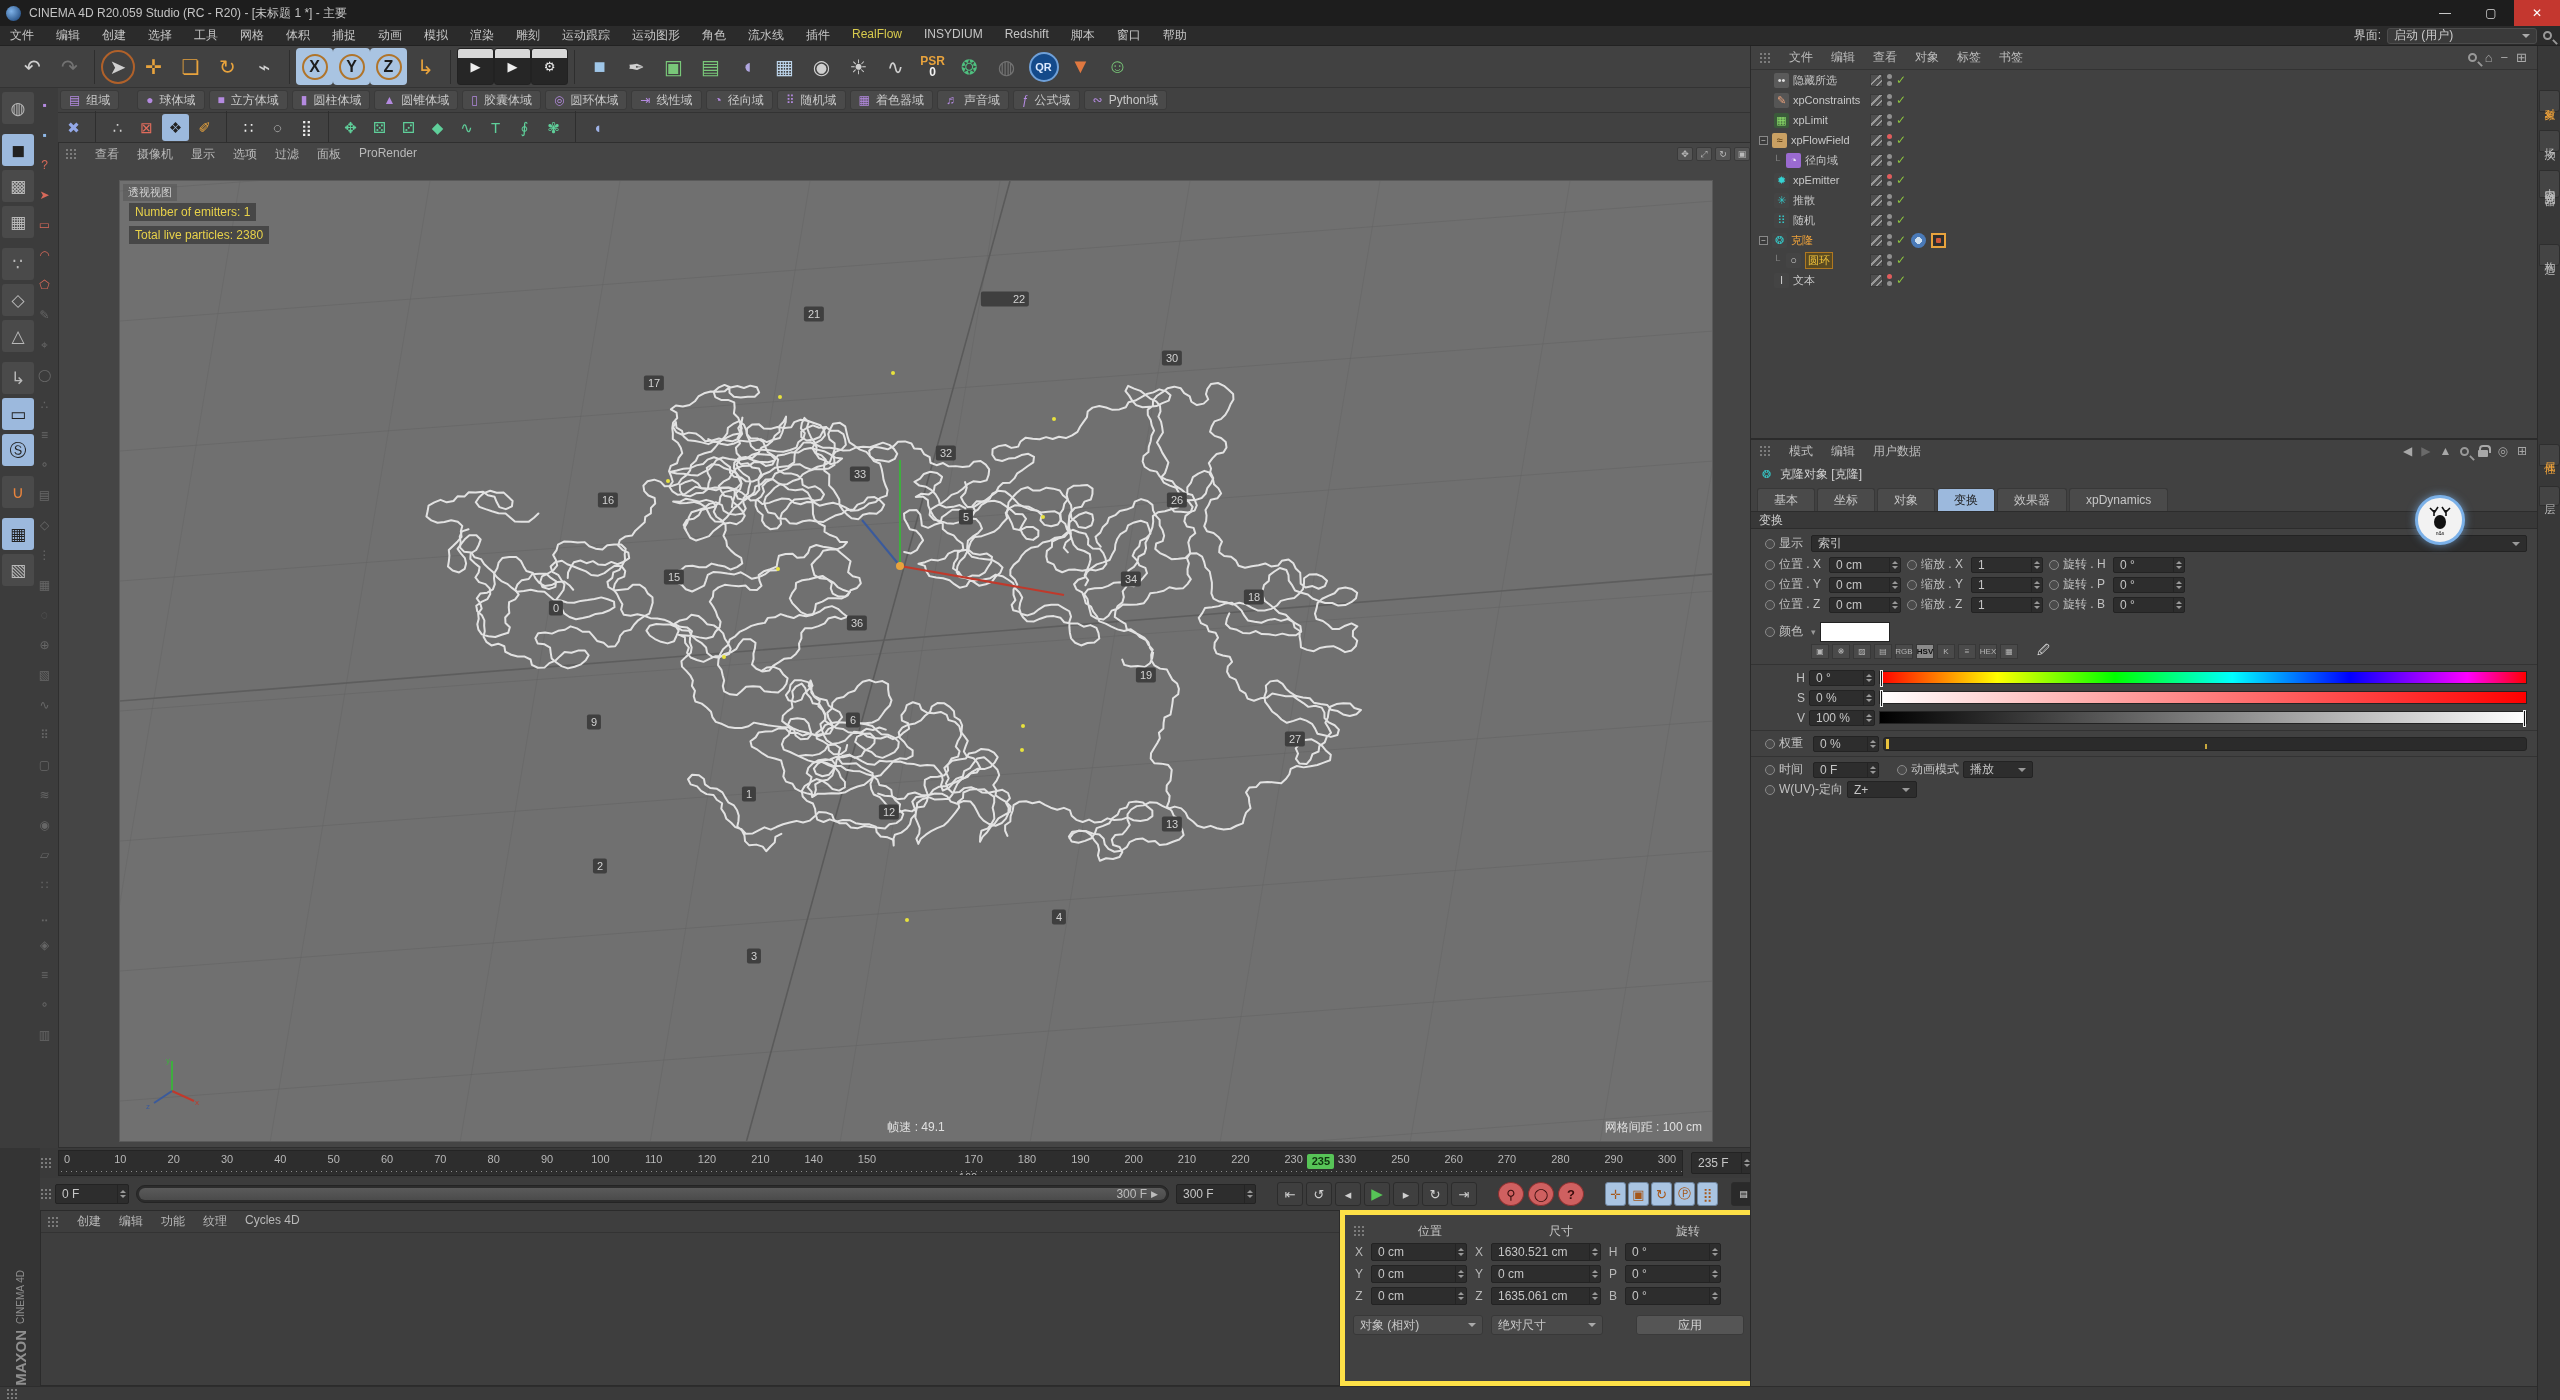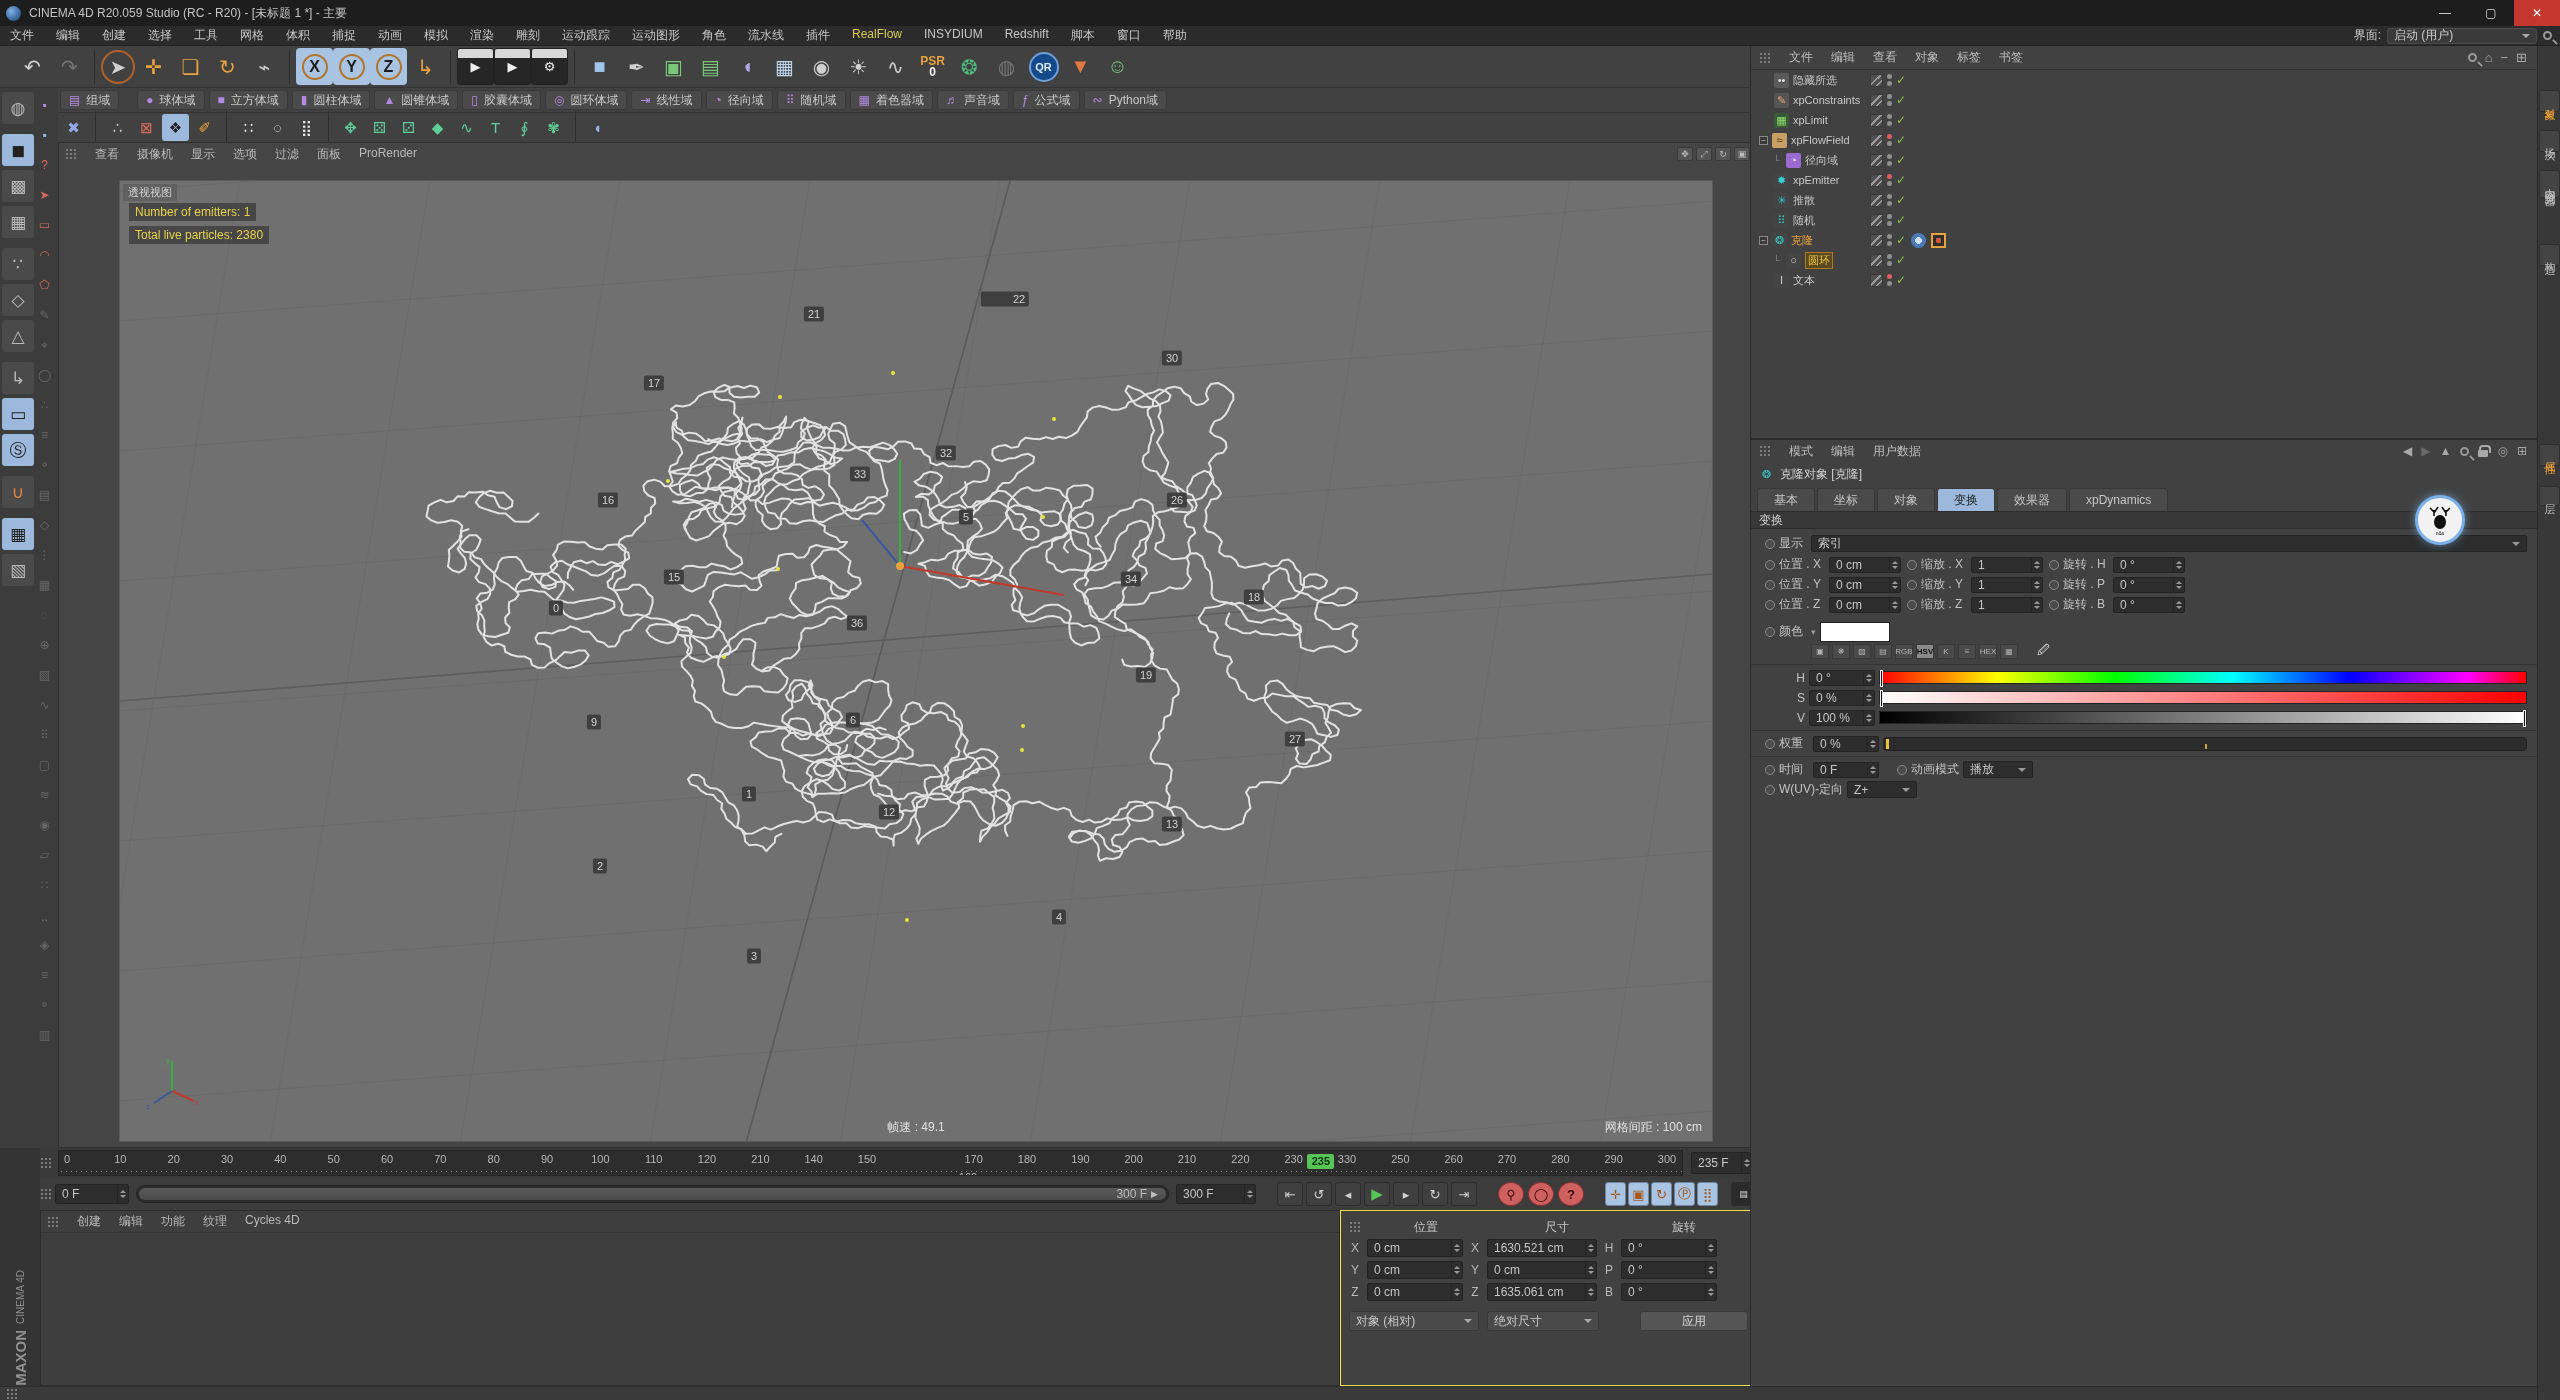--- a/index.html
+++ b/index.html
@@ -92,21 +92,21 @@
 .tbtn.red{background:#cf6060;border-color:#8a3030;border-radius:50%;color:#3a0d0d;font-weight:bold}
 .tbtn.key{background:#a9c4e2;color:#a5571a;border-color:#6f86a0;width:21px}
 .tbtn.film{background:#2a2a2a;color:#ddd;font-size:9px;letter-spacing:1px}
 
 #maxonstrip{left:0;top:1148px;width:40px;height:252px;background:#343434;display:flex;flex-direction:column;align-items:center;justify-content:flex-end;padding-bottom:14px;gap:6px}
 #maxonstrip span{writing-mode:vertical-rl;transform:rotate(180deg);color:#8f8f8f}
 #maxonstrip .m1{font-weight:bold;font-size:15px}
 #maxonstrip .m2{font-size:10px}
 #materials{left:40px;top:1210px;width:1300px;height:176px;background:#3e3e3e;border:1px solid #2b2b2b}
 #matmenu{display:flex;align-items:center;height:22px;padding-left:6px;gap:18px;color:#b9b9b9;border-bottom:1px solid #333}
-#coords{left:1340px;top:1210px;width:417px;height:176px;background:#414141;border:1px solid #fde047;padding:6px 8px}
+#coords{left:1340px;top:1210px;width:417px;height:176px;background:#414141;border:5px solid #fde047;padding:6px 8px}
 #coordhead{display:flex;align-items:center;height:20px;color:#c6c6c6;gap:6px}
 #coordhead .h{text-align:center}
 .crow{display:flex;align-items:center;height:22px;gap:6px}
 .claxis{width:12px;text-align:center;color:#b9b9b9}
 .cfield{height:18px}
 #coordbottom{display:flex;align-items:center;gap:8px;margin-top:8px}
 .cselect{height:20px;background:#4a4a4a;border:1px solid #383838;border-radius:3px;display:flex;align-items:center;justify-content:space-between;padding:0 6px;color:#c8c8c8}
 #applybtn{height:20px;background:#555;border:1px solid #3a3a3a;border-radius:3px;color:#d5d5d5;display:flex;align-items:center;justify-content:center}
 #statusbar{left:0;top:1386px;width:2560px;height:14px;background:#3a3a3a;border-top:1px solid #2d2d2d;display:flex;align-items:center;padding-left:6px}
 

